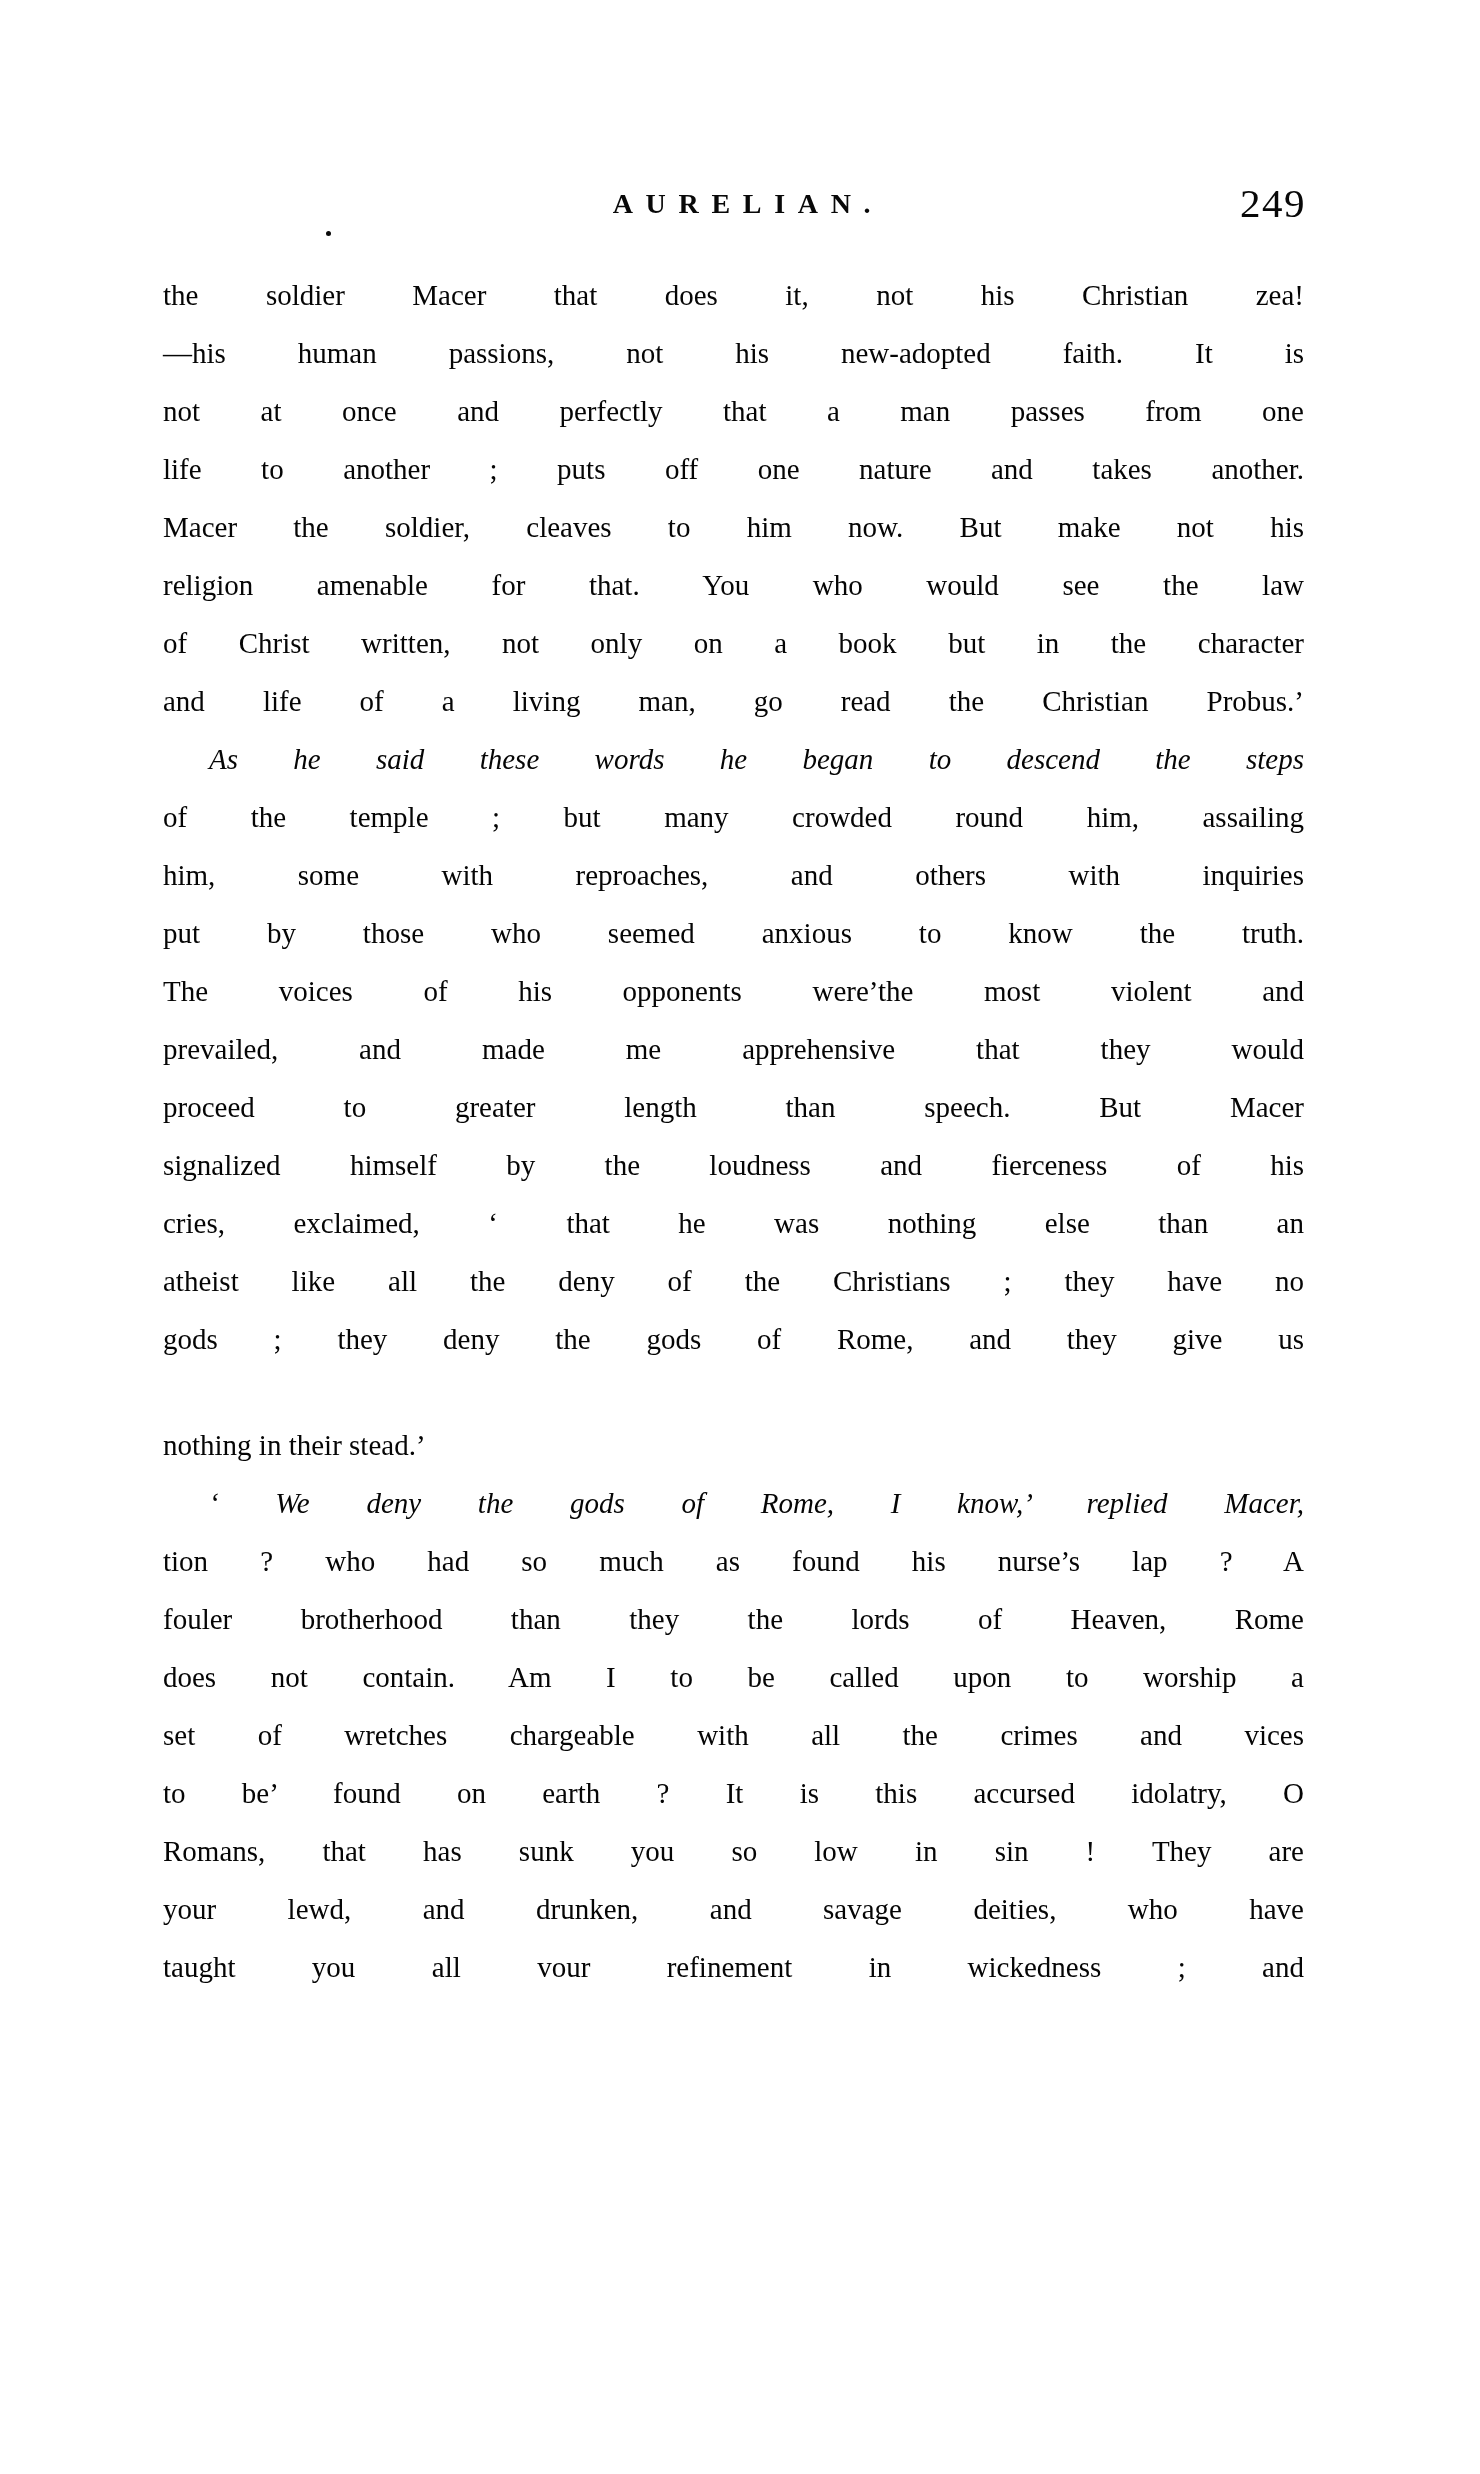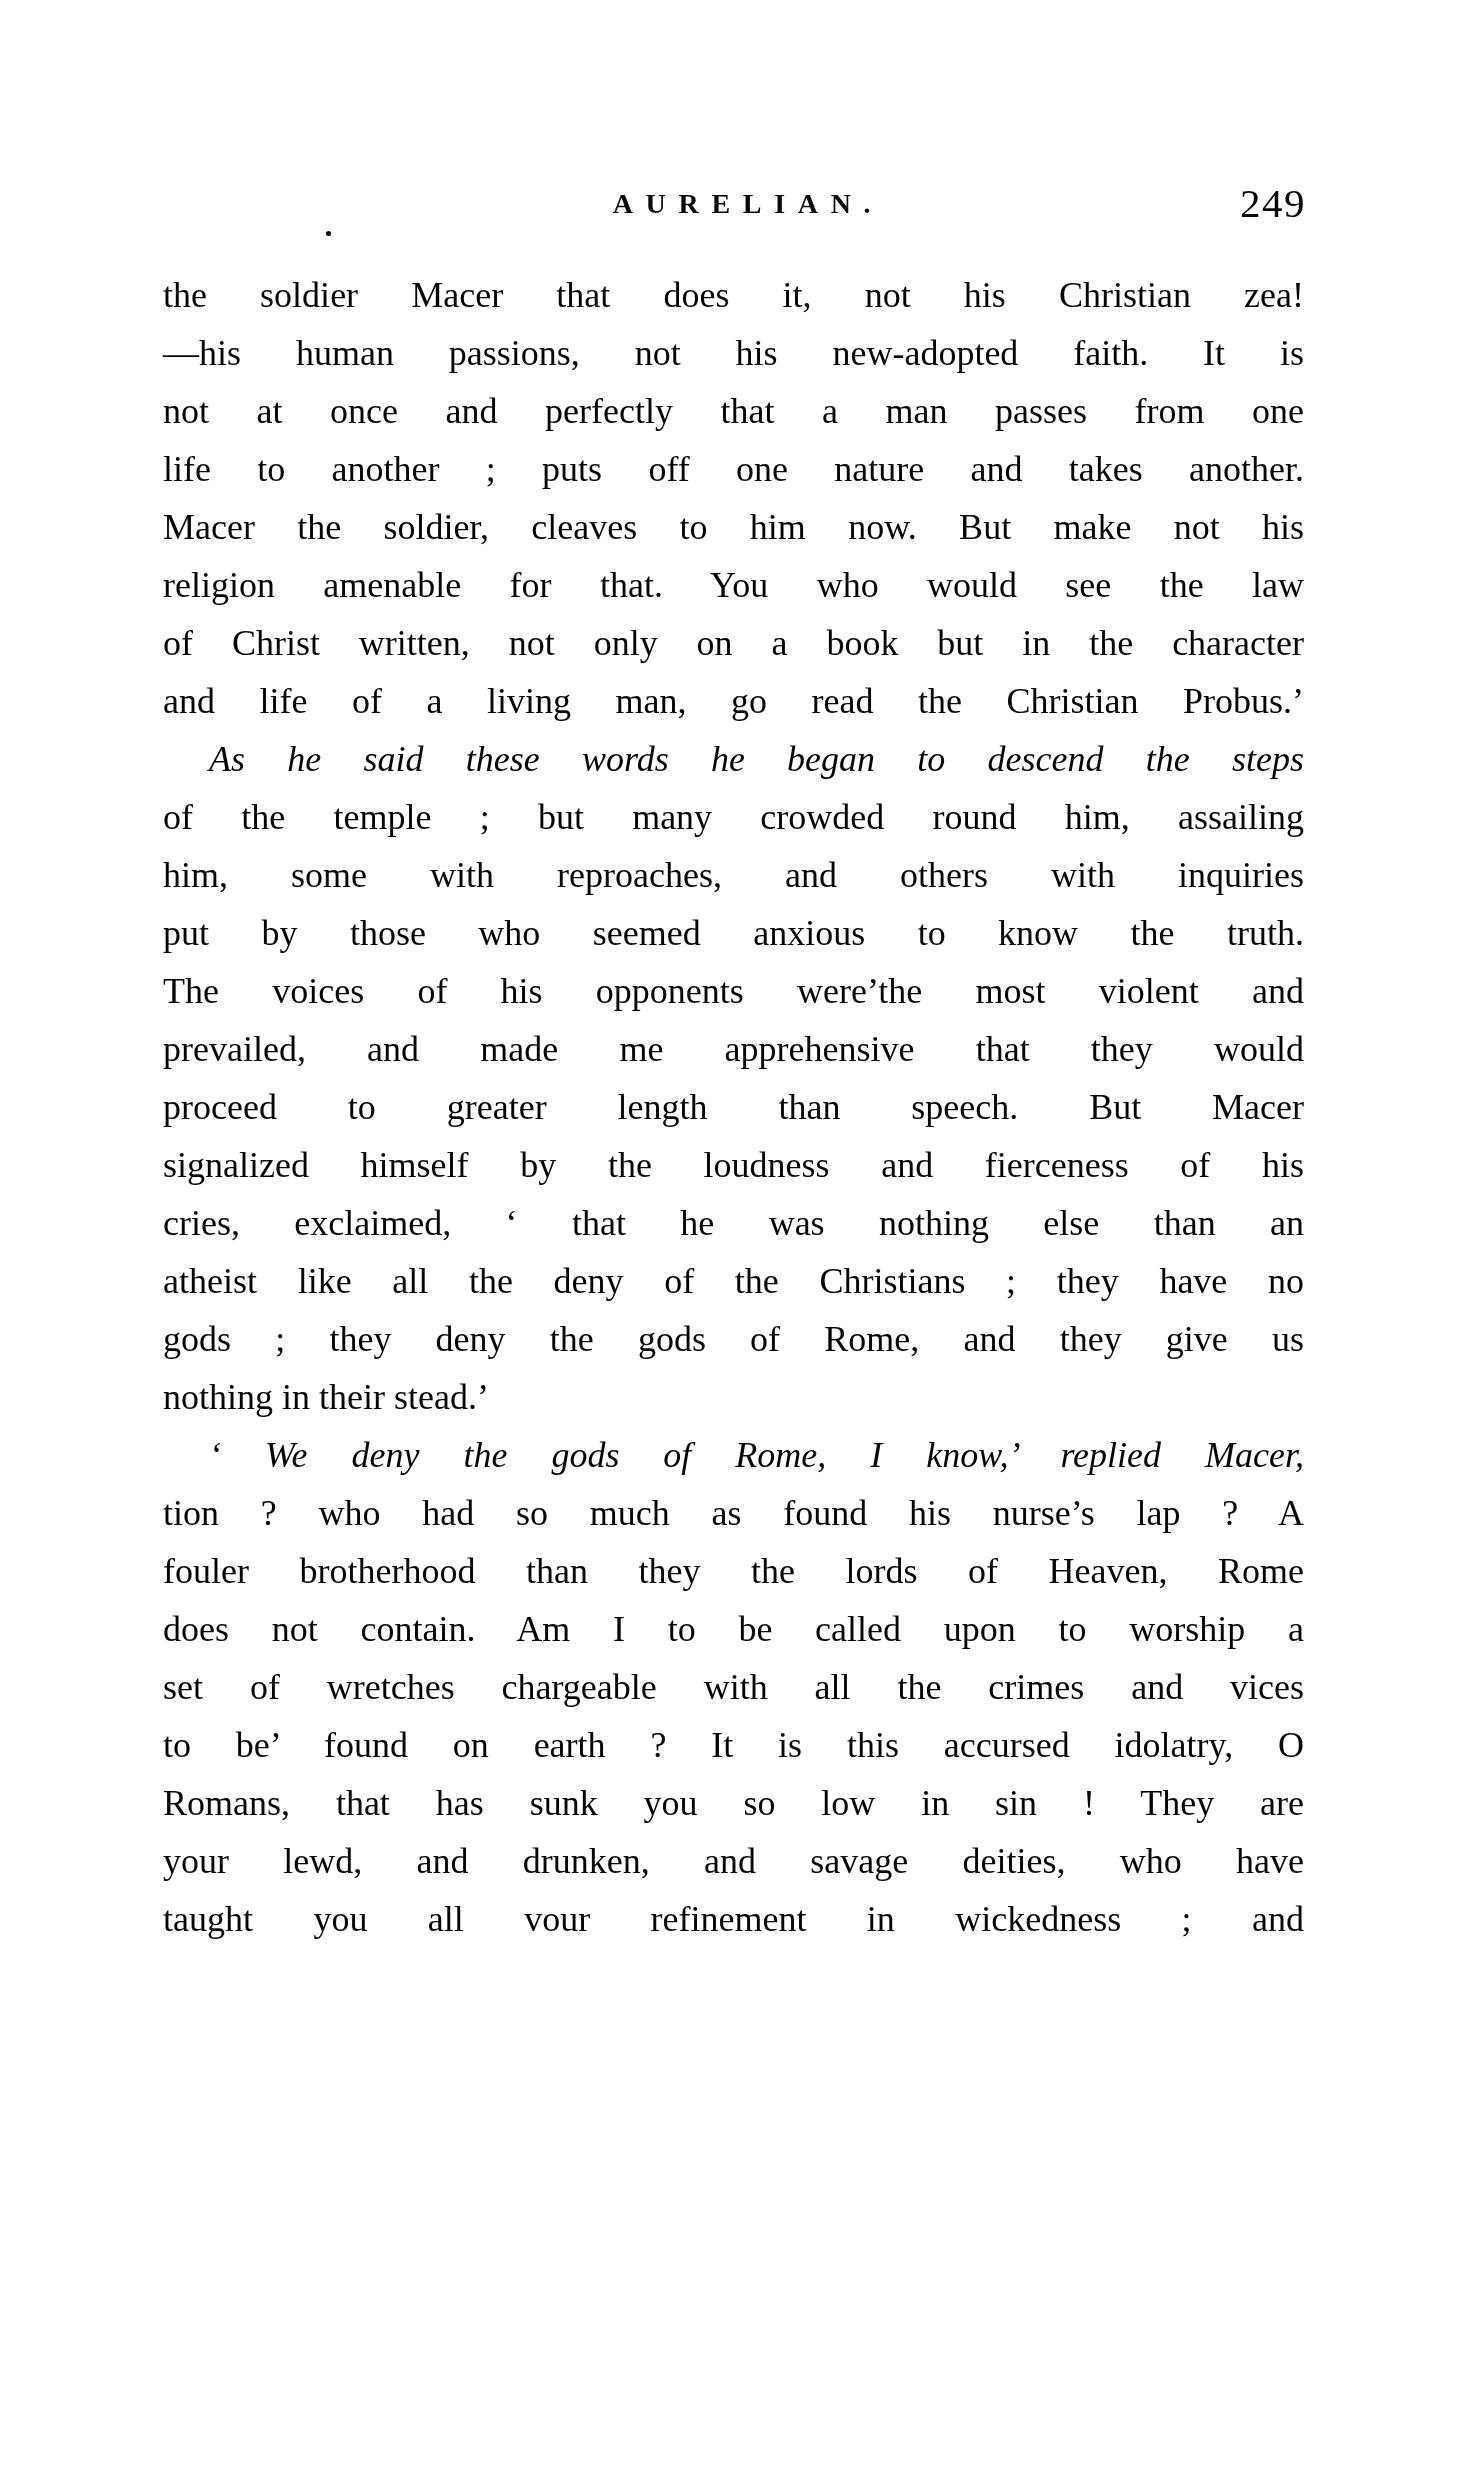--- a/index.html
+++ b/index.html
@@ -39,38 +39,39 @@
     width:5.2px;
     height:5.2px;
     border-radius:50%;
     background:#0a0a0a;
   }
   .body-text{
     position:absolute;
     left:163px;
     top:266px;
     width:1141px;
-    font-size:36px;
+    font-size:29px;
     line-height:58px;
     font-weight:normal;
     color:#050505;
   }
   .body-text .line{
     text-align:justify;
     text-align-last:justify;
     white-space:normal;
     height:58px;
   }
   .body-text .line.indent{
     padding-left:46px;
     font-style:italic;
   }
   .body-text .line.short{
     text-align:right;
     text-align-last:left;
+    margin-top:48px;
   }
 </style>
 </head>
 <body>
 
 <div class="page">
   <div class="header-title">AURELIAN.</div>
   <div class="page-number">249</div>
   <div class="ink-dot"></div>
   <div class="body-text">

